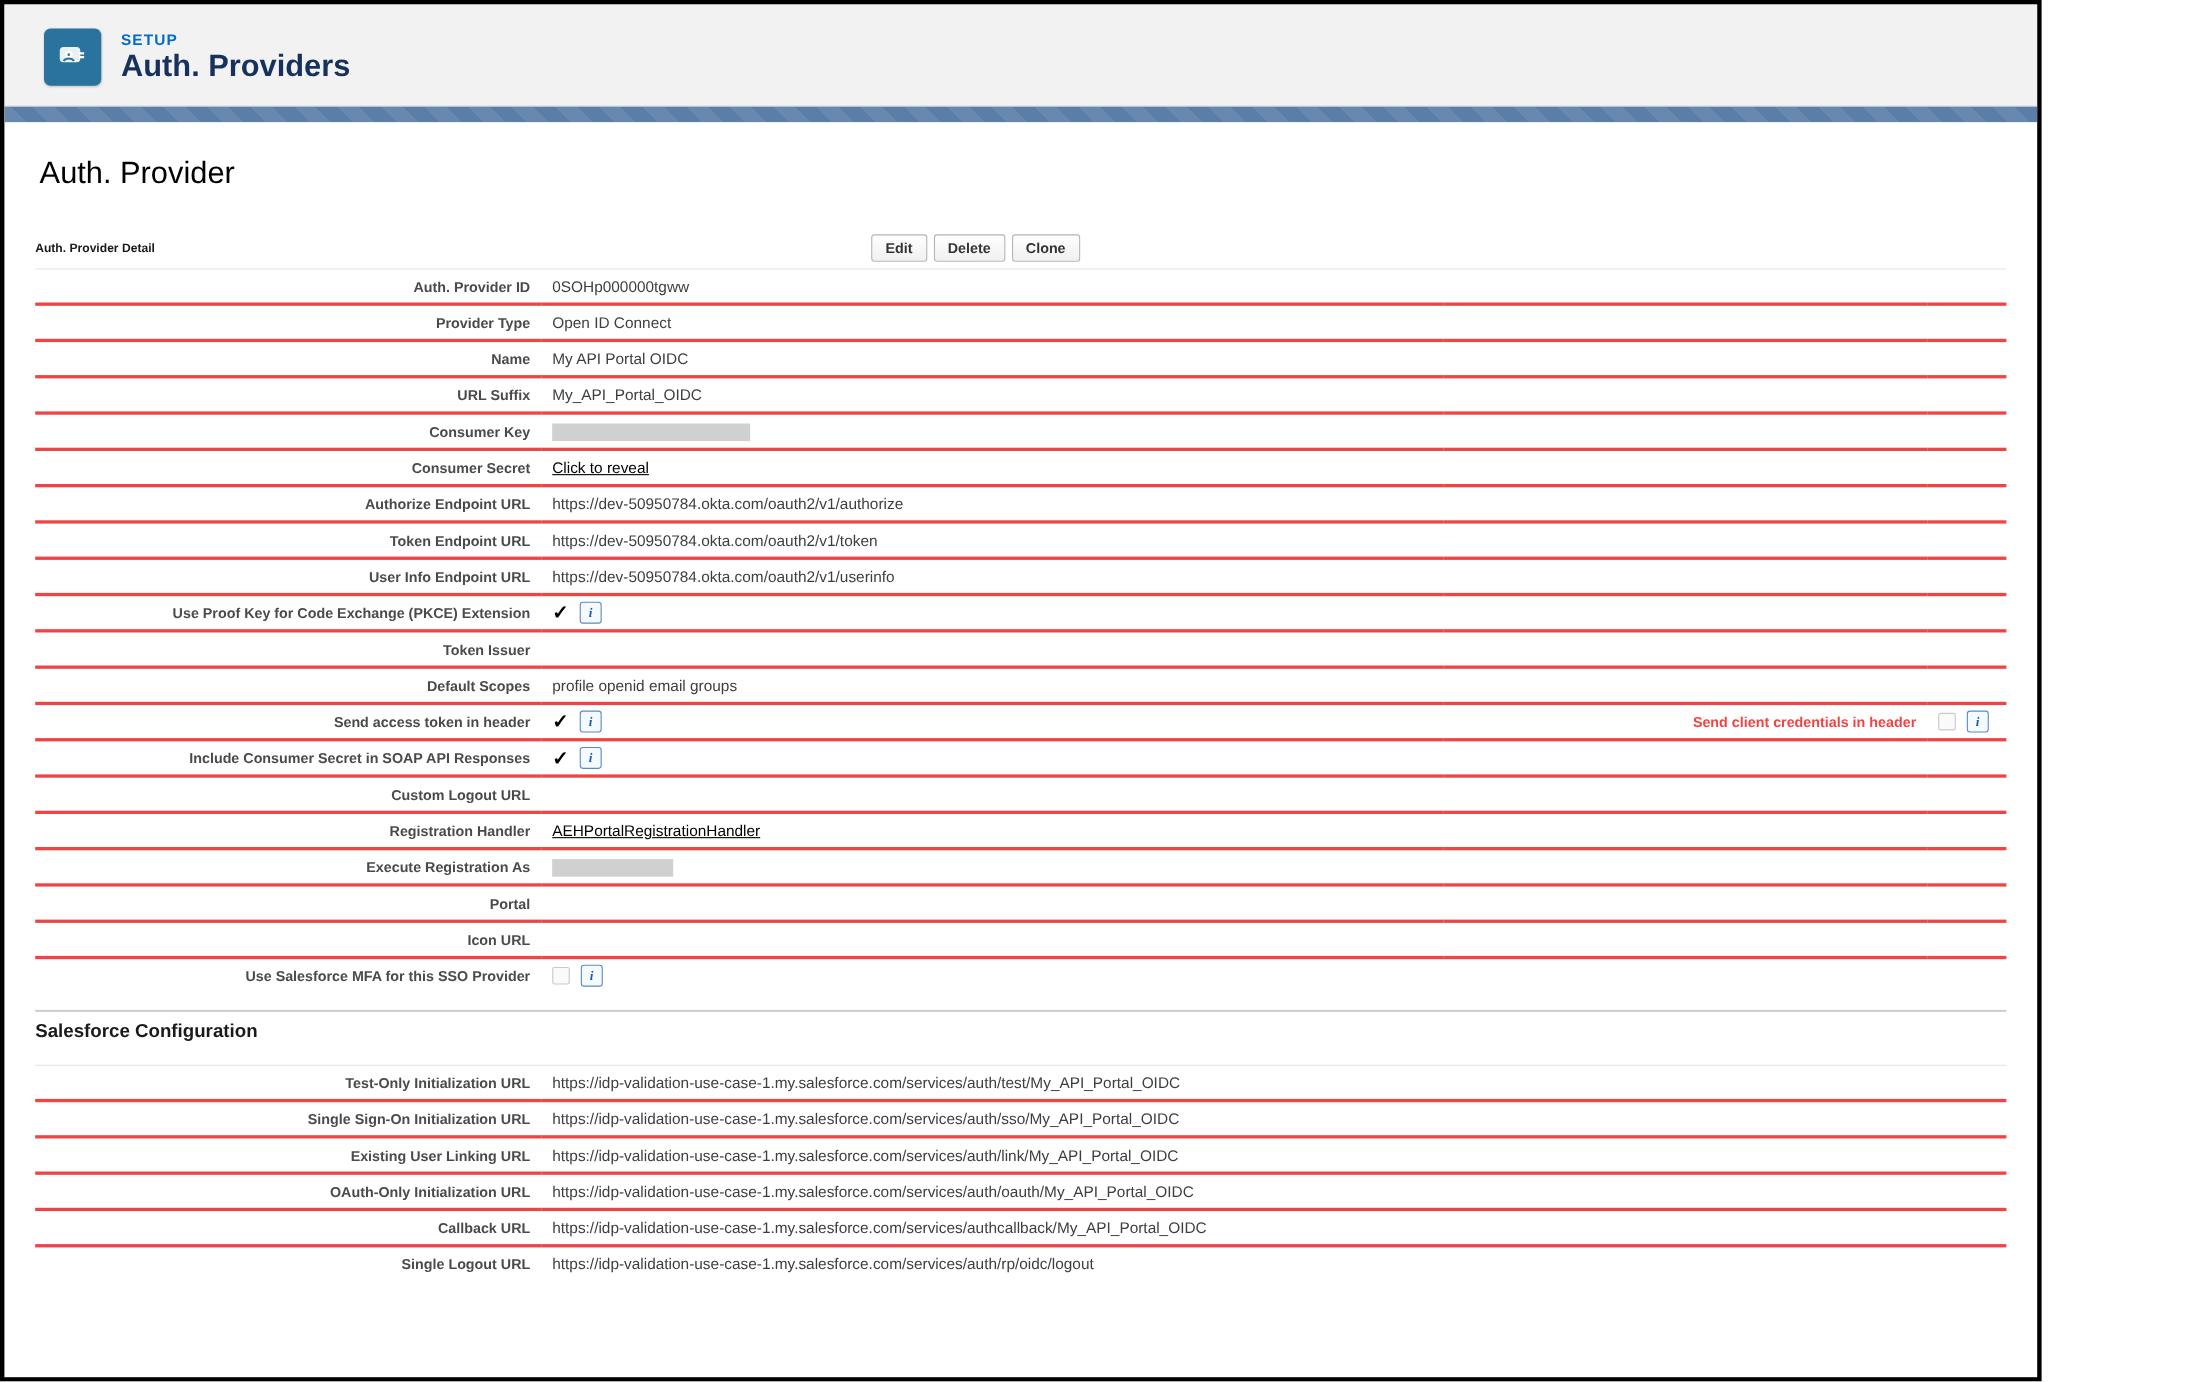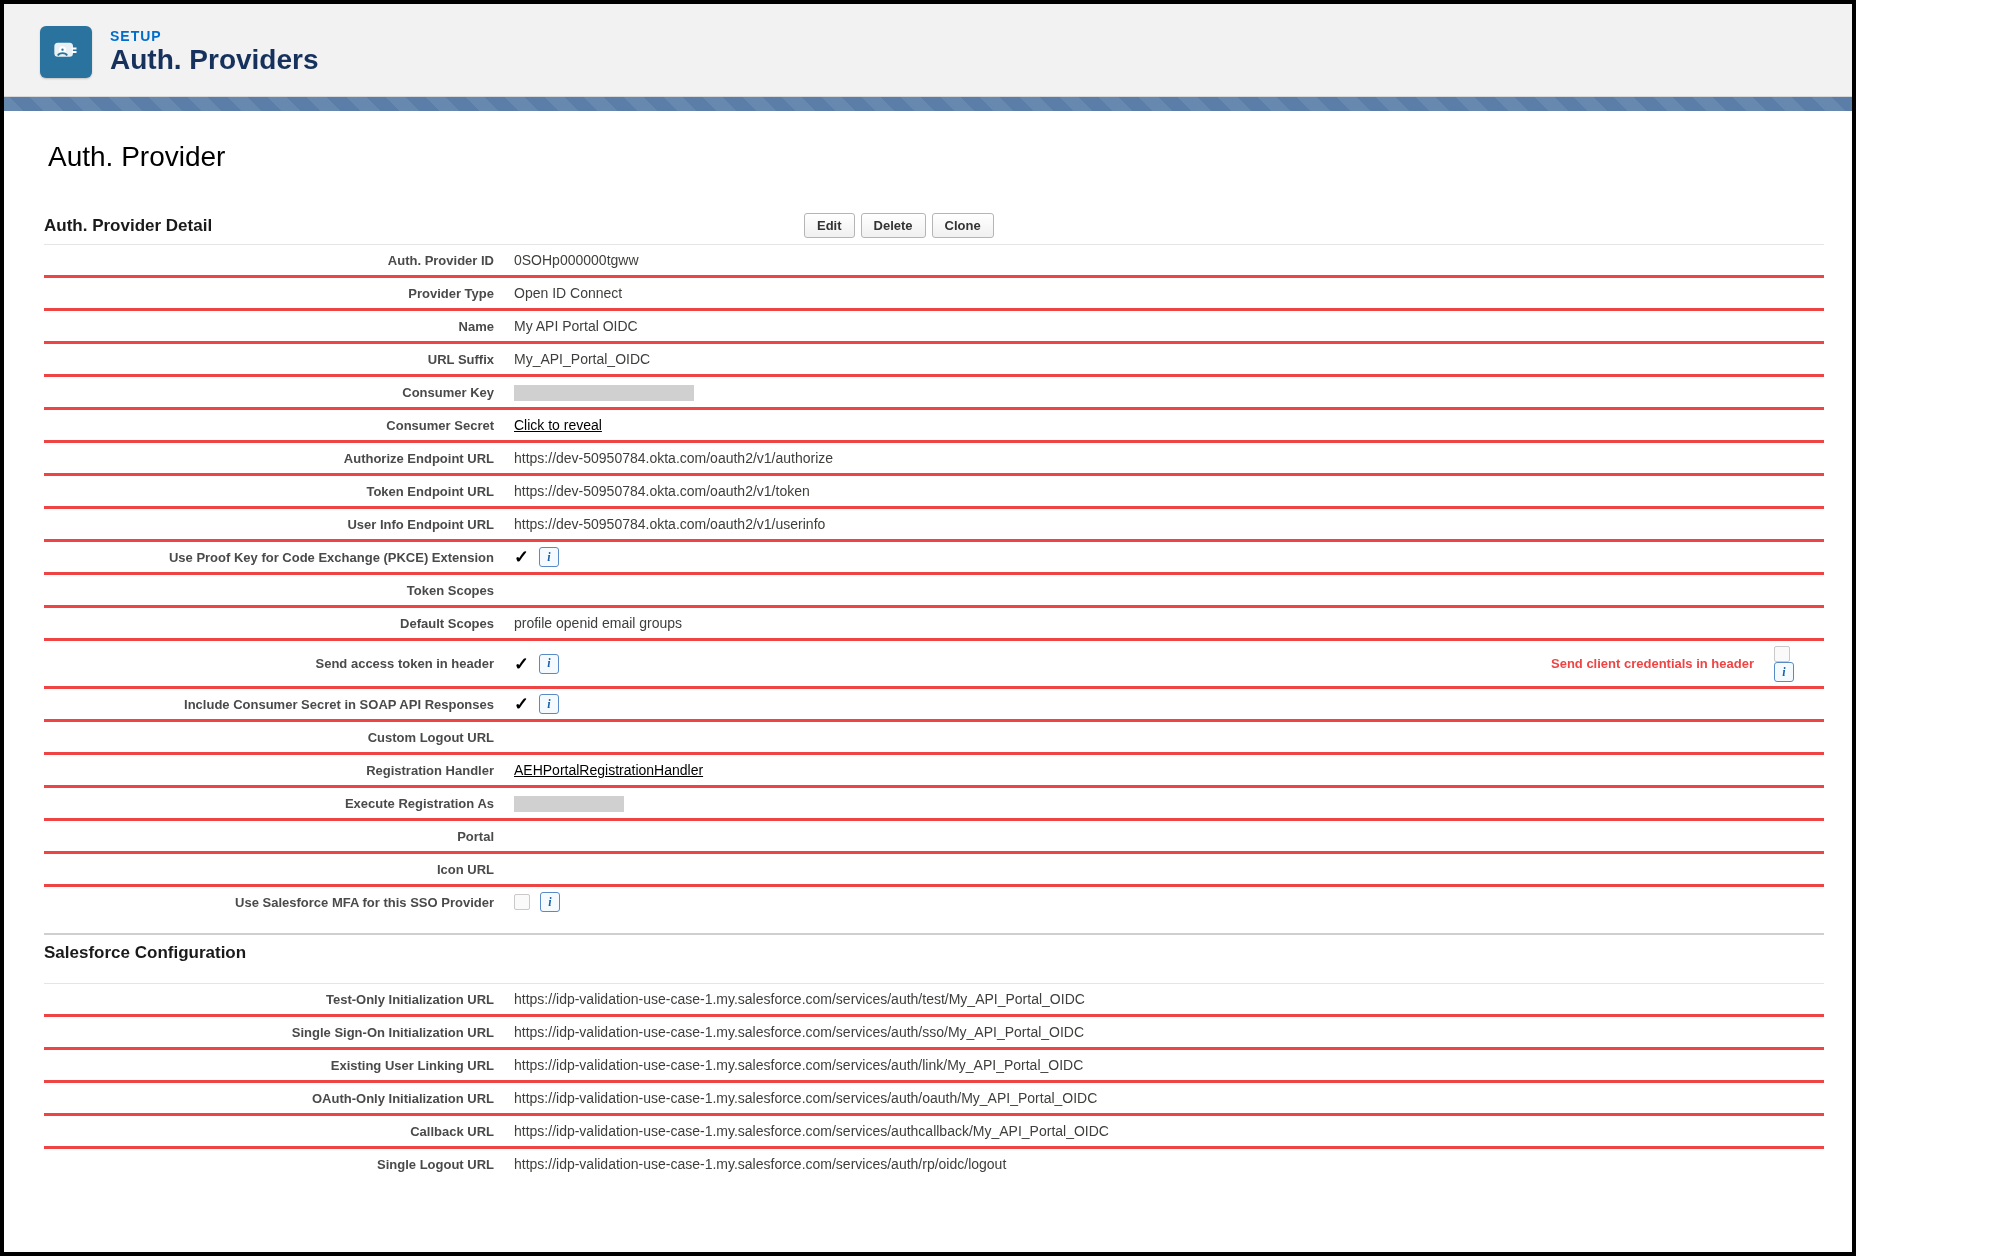--- a/index.html
+++ b/index.html
@@ -51,35 +51,35 @@
     font-weight: 700;
     color: #16325c;
   }
   
   .blue-strip {
     height: 14px;
     background: #5a7ea8;
     background-image: repeating-linear-gradient(45deg, rgba(255,255,255,0.08) 0 14px, rgba(255,255,255,0) 14px 28px);
   }
   .content {
-    padding: 24px 28px 0 40px;
+    padding: 24px 28px 0 28px;
   }
   .page-title {
     font-size: 28px;
     font-weight: 400;
     color: #000;
     margin: 6px 0 40px 4px;
   }
   .section-header {
     display: flex;
     align-items: center;
     margin-bottom: 6px;
   }
   .section-title {
-    font-size: 17px;
+    font-size: 11px;
     font-weight: 700;
     color: #1a1a1a;
     flex: 0 0 760px;
   }
   .header-buttons {
     display: flex;
     gap: 6px;
   }
   .btn {
     background: linear-gradient(#ffffff, #f0f0f0);
@@ -270,21 +270,21 @@
           <td class="value-cell" colspan="3">https://dev-50950784.okta.com/oauth2/v1/userinfo</td>
         </tr>
         <tr>
           <td class="label-cell">Use Proof Key for Code Exchange (PKCE) Extension</td>
           <td class="value-cell" colspan="3">
             <span class="checkmark">✓</span>
             <span class="info-icon">i</span>
           </td>
         </tr>
         <tr>
-          <td class="label-cell">Token Scopes</td>
+          <td class="label-cell">Token Issuer</td>
           <td class="value-cell" colspan="3"></td>
         </tr>
         <tr>
           <td class="label-cell">Default Scopes</td>
           <td class="value-cell" colspan="3">profile openid email groups</td>
         </tr>
         <tr>
           <td class="label-cell">Send access token in header</td>
           <td class="value-cell">
             <span class="checkmark">✓</span>

